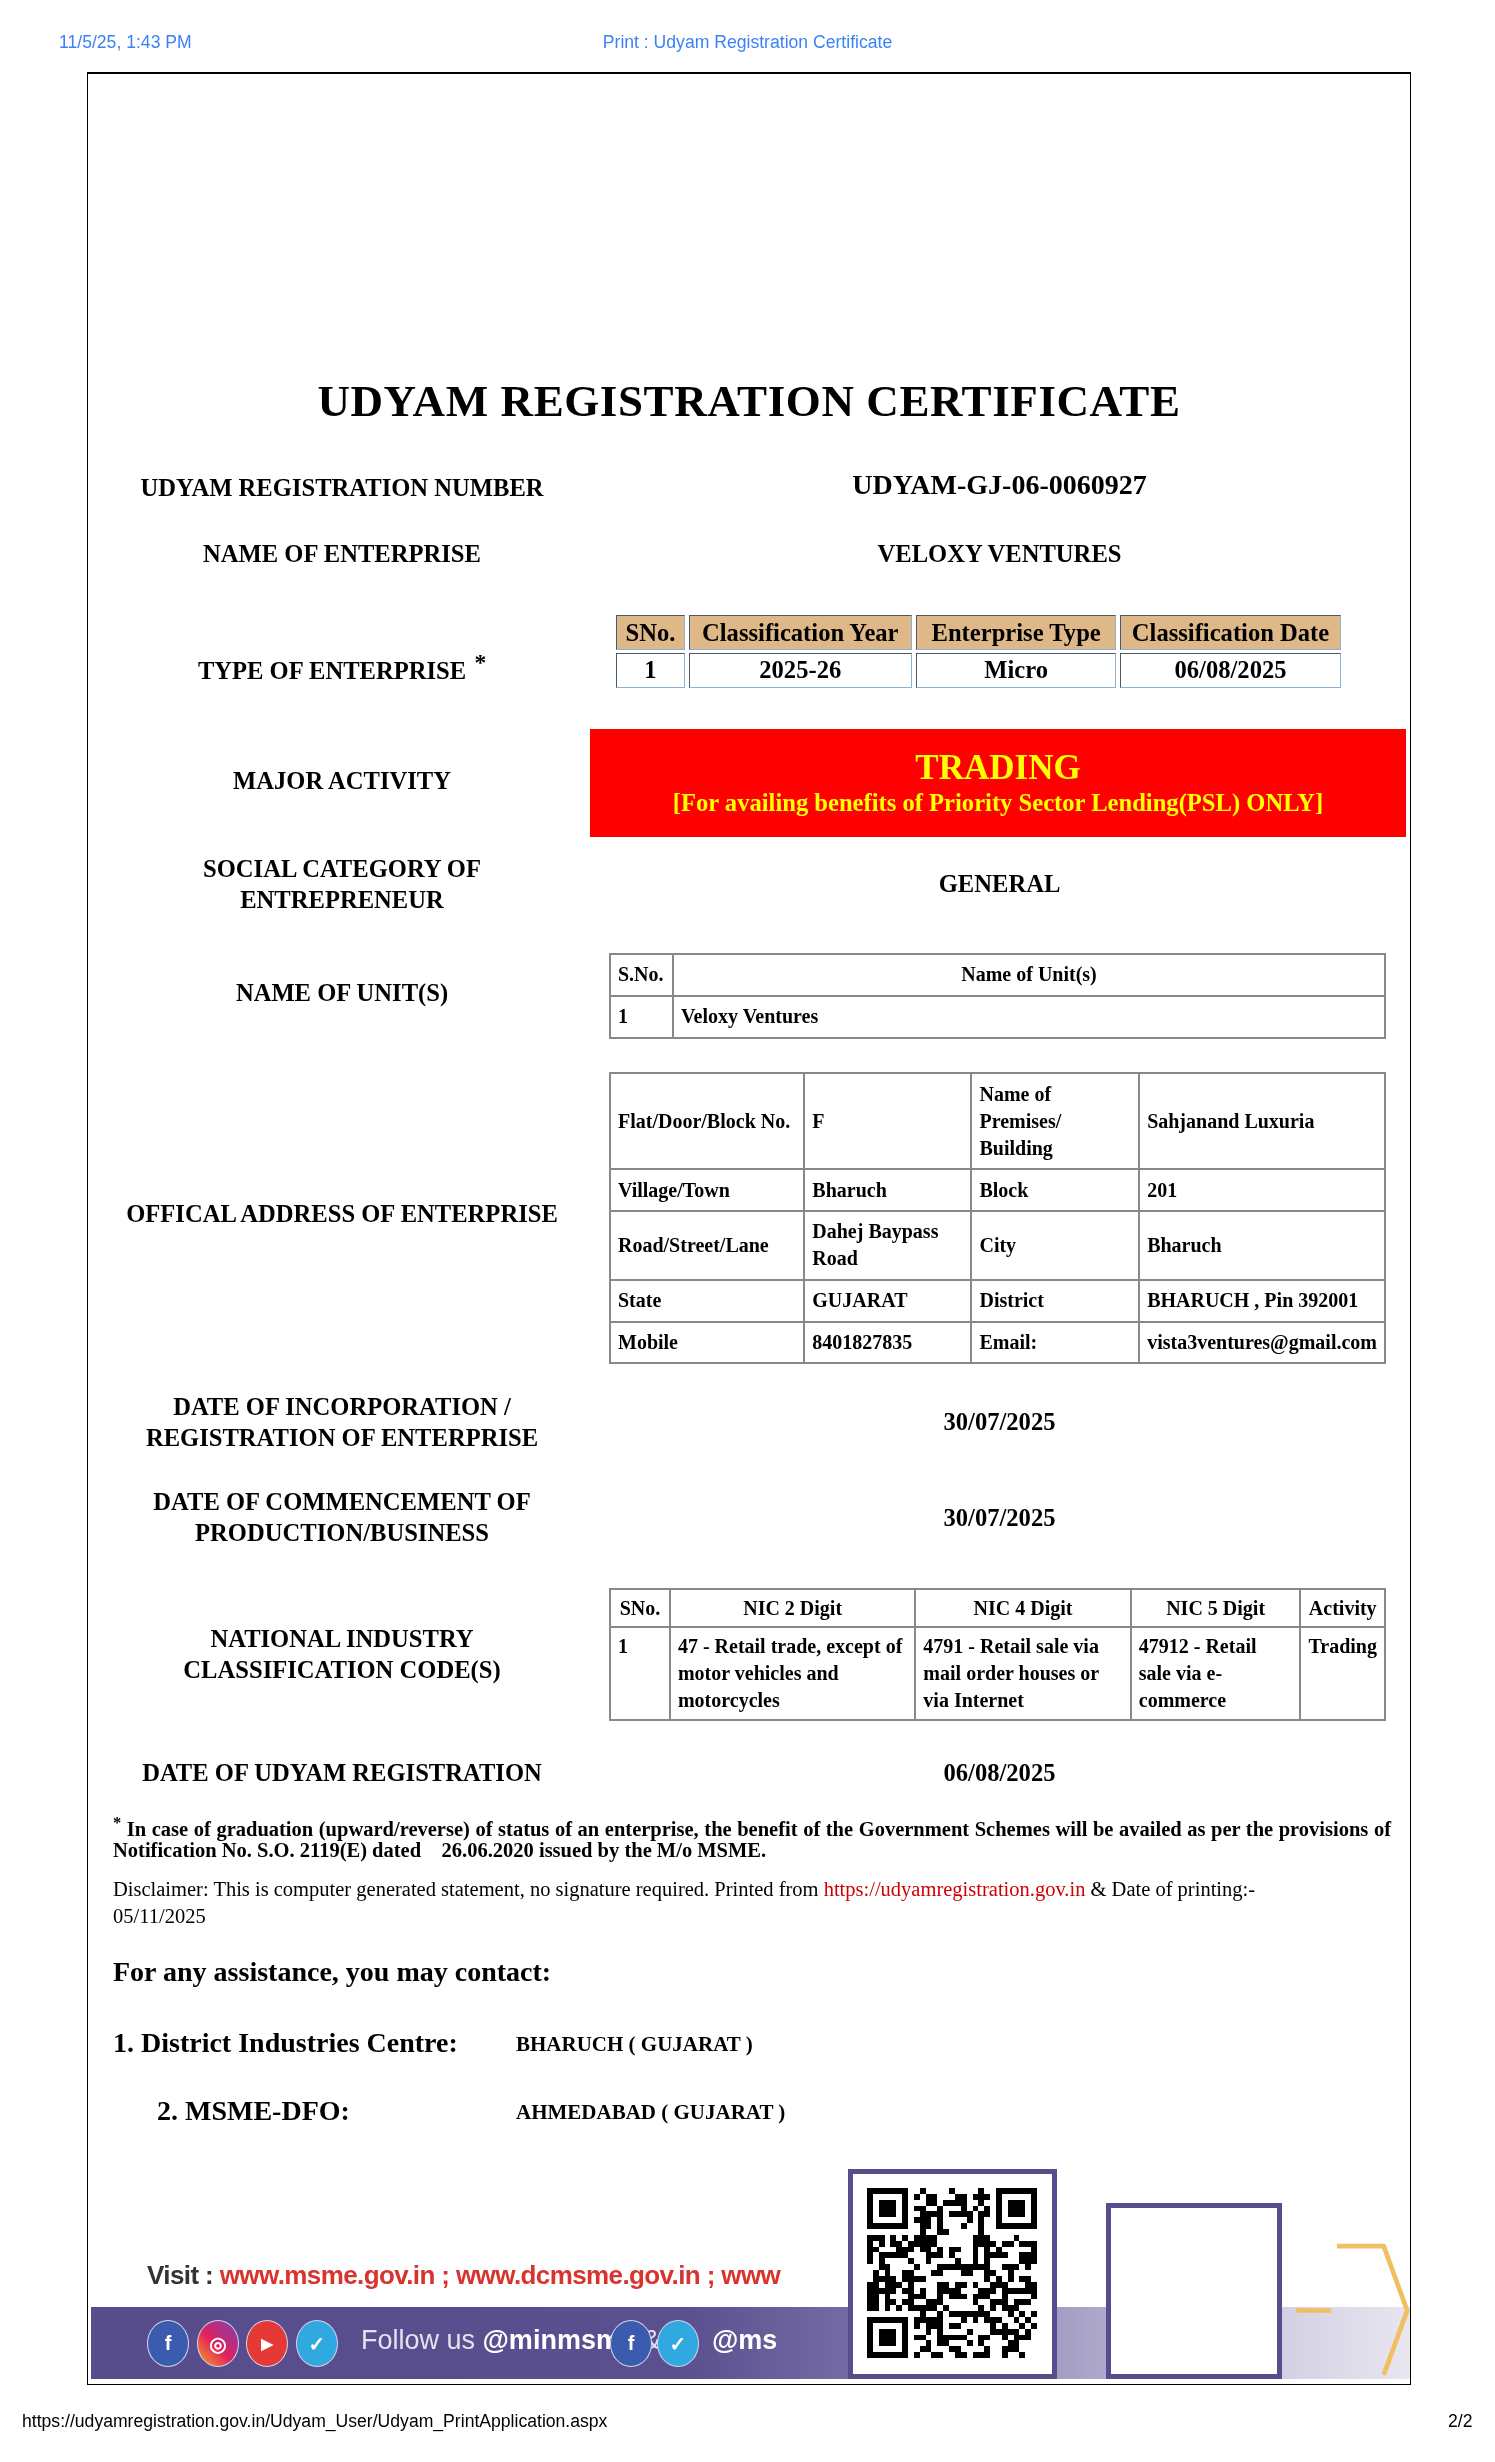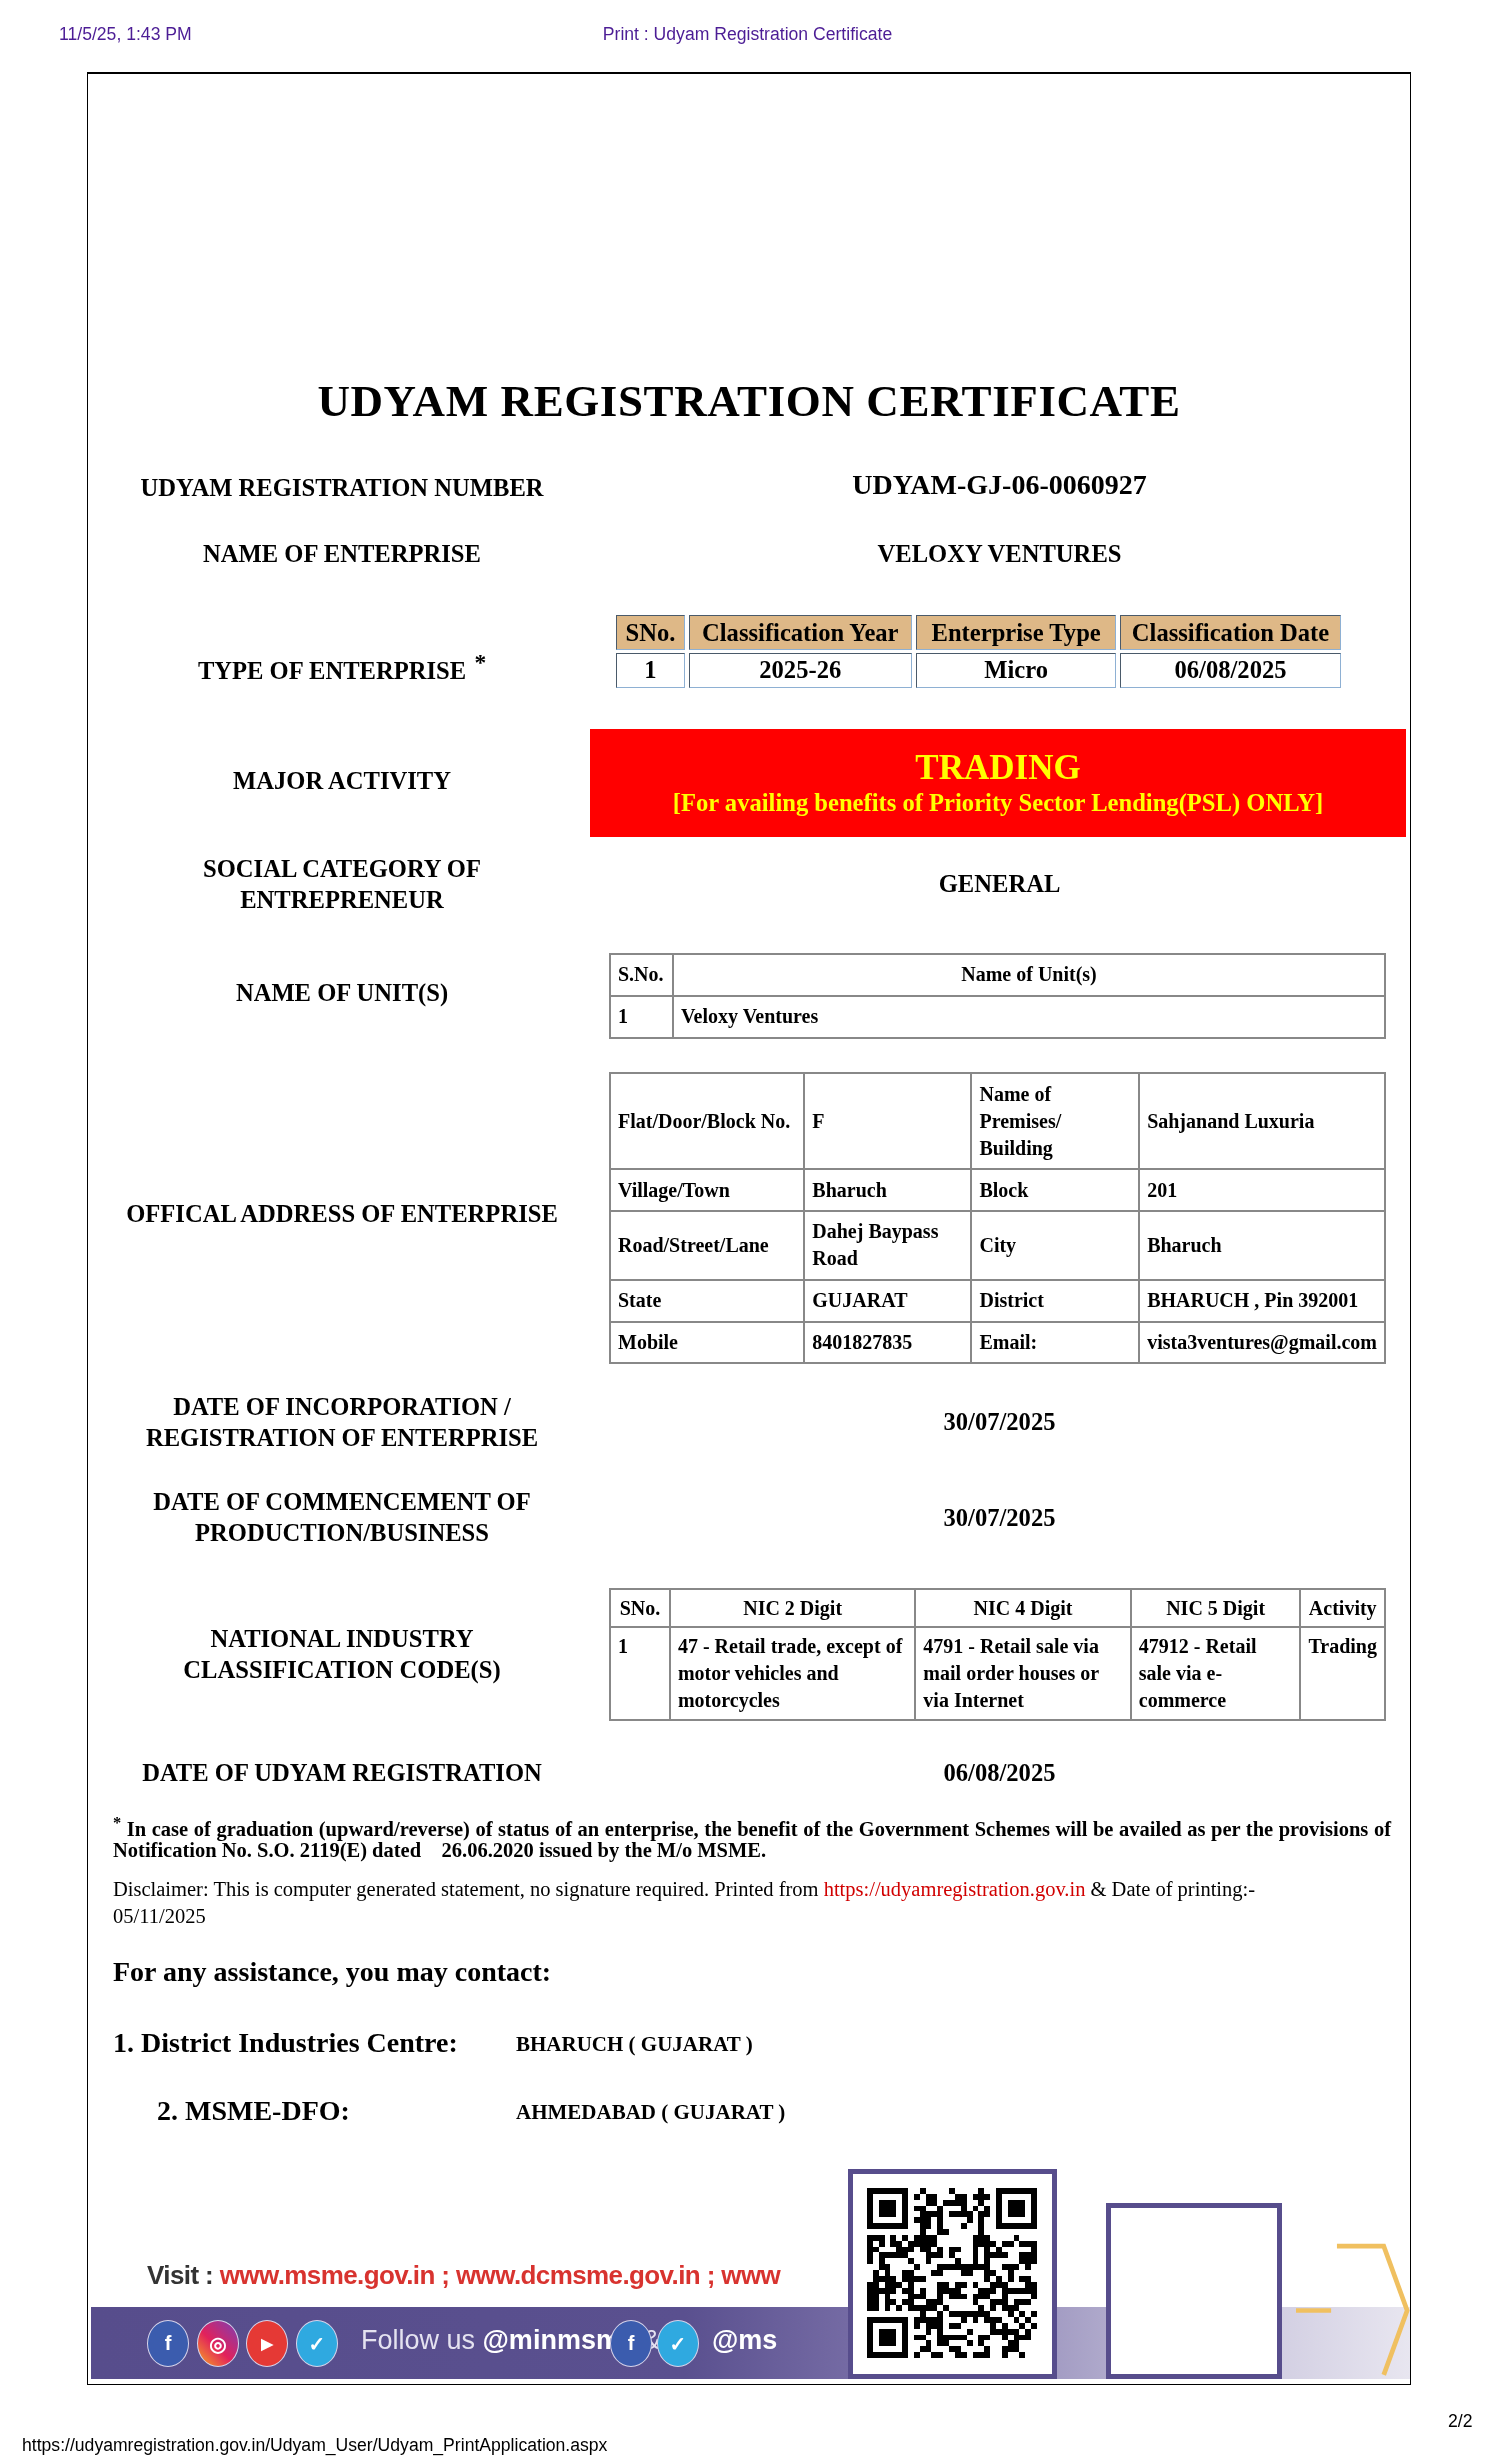--- a/index.html
+++ b/index.html
@@ -1,18 +1,18 @@
 <!DOCTYPE html>
 <html style="font-size:9.4px"><head>
 <meta charset="utf-8">
 <style>
   html, body { margin:0; padding:0; background:#fff; }
   body { width:1495px; height:2462px; position:relative; overflow:hidden; font-family:"Liberation Serif", serif; color:#000; }
   .abs { position:absolute; }
-  .print-hdr { font-family:"Liberation Sans", sans-serif; font-size:17.6px; color:#4c1d95; top:24px; }
+  .print-hdr { font-family:"Liberation Sans", sans-serif; font-size:17.6px; color:#3b82f6; top:32px; }
   .page-box { left:87px; top:72px; width:1324px; height:2313px; border:1.8px solid #000; border-top-width:2.9px; box-sizing:border-box; }
   .title { left:87px; width:1324px; top:375px; text-align:center; font-size:45px; font-weight:bold; letter-spacing:0.6px; }
   .lbl { left:100px; width:484px; text-align:center; font-weight:bold; font-size:24.6px; line-height:30.5px; }
   .val { left:592px; width:815px; text-align:center; font-weight:bold; font-size:24.6px; line-height:30.5px; }
   .star { font-size:23.5px; vertical-align:super; margin-left:8.2px; }
   table { border-collapse:separate; font-family:"Liberation Serif", serif; }
   .type-tbl { left:617px; top:617px; border-spacing:4.7px 3.5px; margin:-4.7px; }
   .type-tbl td { font-weight:bold; font-size:24.6px; text-align:center; padding:2.3px 8.2px; border:1.8px solid; border-color:#4a5a6a #8eb0d3 #8eb0d3 #4a5a6a; }
   .type-tbl tr.h td { background:#deb887; }
   .type-tbl tr.d td { background:#fff; }
@@ -37,21 +37,21 @@
   .visit { left:147px; top:2260px; font-family:"Liberation Sans", sans-serif; font-size:26px; font-weight:bold; color:#333; letter-spacing:-0.6px; }
   .visit .lnk { color:#d8332f; }
   .band { left:91px; top:2307px; width:1319px; height:72px; background:linear-gradient(90deg,#574d8c 0%,#5a508f 45%,#7a70a8 60%,#c8c4dc 85%,#e8e6f0 100%); }
   .soc { position:absolute; top:13px; width:42px; height:47px; border-radius:50%; border:1.8px solid #d6d3ea; box-sizing:border-box; color:#fff; font-family:"Liberation Sans", sans-serif; font-size:20px; font-weight:bold; display:flex; align-items:center; justify-content:center; }
   .follow { position:absolute; left:270px; top:17.6px; font-family:"Liberation Sans", sans-serif; font-size:27px; color:#e4e2f0; }
   .follow b { color:#fff; }
   .qr-box { left:848px; top:2169px; width:209px; height:210px; background:#fff; border:5.9px solid #574d8c; box-sizing:border-box; }
   .qr-box svg { position:absolute; left:14px; top:14px; }
   .blank-box { left:1106px; top:2203px; width:176px; height:176px; background:#fff; border:5.9px solid #574d8c; box-sizing:border-box; }
   .hex { left:1296px; top:2240px; }
-  .footer-url { left:22px; top:2411px; font-family:"Liberation Sans", sans-serif; font-size:17.6px;margin-top:24px; }
+  .footer-url { left:22px; top:2411px; font-family:"Liberation Sans", sans-serif; font-size:17.6px; }
   .footer-page { left:1448px; top:2411px; font-family:"Liberation Sans", sans-serif; font-size:17.6px; }
 </style>
 </head>
 <body>
 
 <div class="abs print-hdr" style="left:59px;">11/5/25, 1:43 PM</div>
 <div class="abs print-hdr" style="left:0;width:1495px;text-align:center;">Print : Udyam Registration Certificate</div>
 
 <div class="abs page-box"></div>
 

